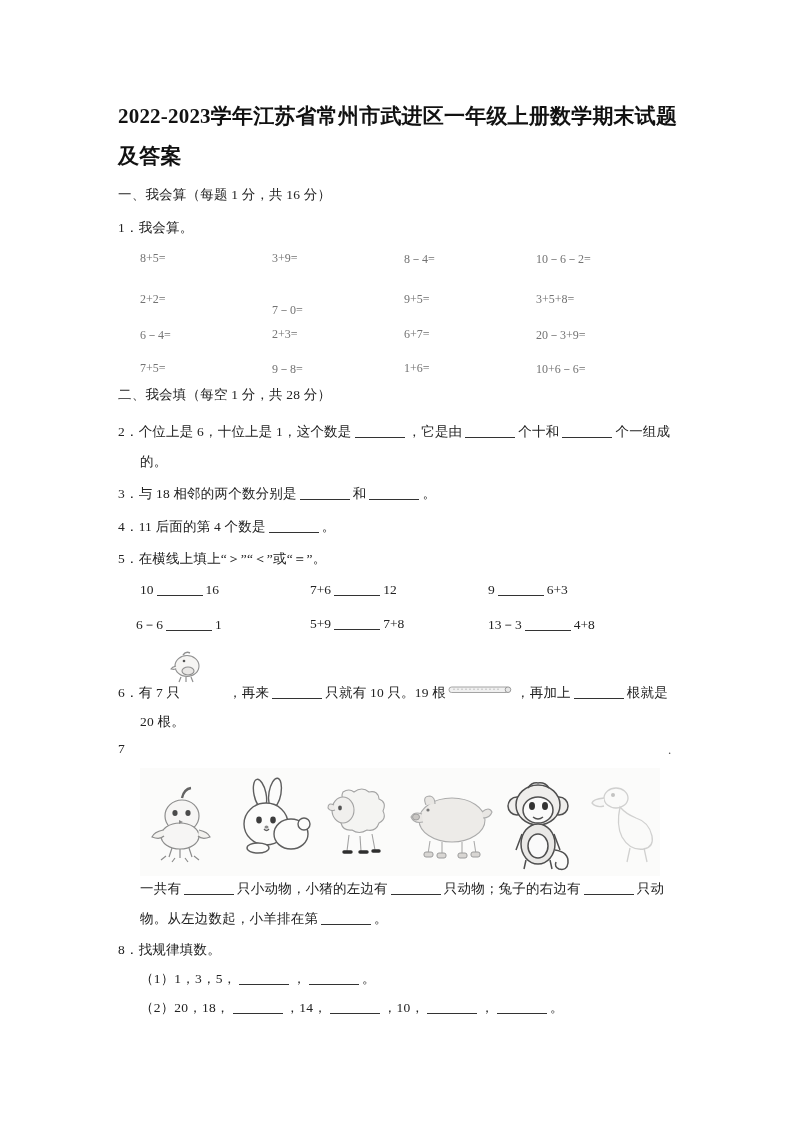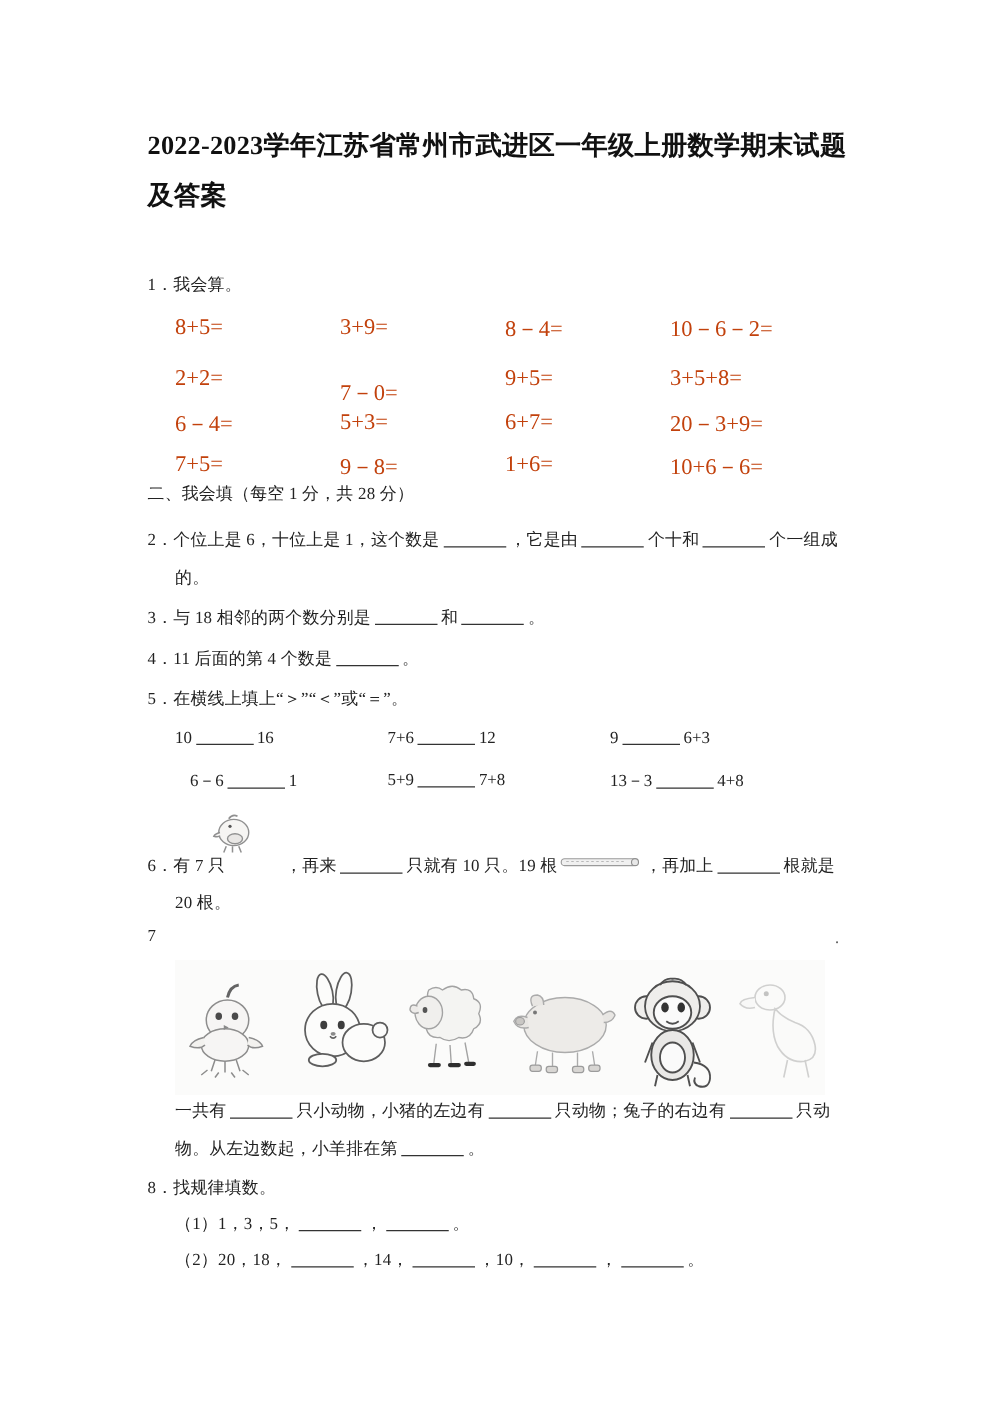--- a/index.html
+++ b/index.html
@@ -35,22 +35,22 @@
   }
   .q-line{
     position:absolute;
     font-size:13.5px;
     color:#222;
     letter-spacing:0.2px;
     white-space:nowrap;
   }
   .calc-cell{
     position:absolute;
-    font-size:18px;
-    color:#c2410c;
+    font-size:12px;
+    color:#737373;
     white-space:nowrap;
   }
   .blank{
     display:inline-block;
     border-bottom:1px solid #333;
     height:13px;
     vertical-align:-2px;
     margin:0 3px;
   }
   .b50{width:50px;}
@@ -100,37 +100,38 @@
     font-size:13px;color:#555;
   }
 </style>
 </head>
 <body>
 
 <div class="page">
 
   <div class="doc-title">2022-2023学年江苏省常州市武进区一年级上册数学期末试题及答案</div>
 
+  <div class="section-head" style="top:186px;">一、我会算（每题 1 分，共 16 分）</div>
 
   <div class="q-line" style="left:118px;top:219px;">
     <span>1．</span><span>我会算。</span>
   </div>
 
   <div class="calc-cell" style="left:140px;top:251px;">8+5=</div>
   <div class="calc-cell" style="left:272px;top:251px;">3+9=</div>
   <div class="calc-cell" style="left:404px;top:251px;text-align:right;">8－4=</div>
   <div class="calc-cell" style="left:536px;top:251px;">10－6－2=</div>
 
   <div class="calc-cell" style="left:140px;top:292px;">2+2=</div>
   <div class="calc-cell" style="left:272px;top:292px;margin-top:10px;">7－0=</div>
   <div class="calc-cell" style="left:404px;top:292px;">9+5=</div>
   <div class="calc-cell" style="left:536px;top:292px;">3+5+8=</div>
 
   <div class="calc-cell" style="left:140px;top:327px;">6－4=</div>
-  <div class="calc-cell" style="left:272px;top:327px;">5+3=</div>
+  <div class="calc-cell" style="left:272px;top:327px;">2+3=</div>
   <div class="calc-cell" style="left:404px;top:327px;">6+7=</div>
   <div class="calc-cell" style="left:536px;top:327px;">20－3+9=</div>
 
   <div class="calc-cell" style="left:140px;top:361px;">7+5=</div>
   <div class="calc-cell" style="left:272px;top:361px;">9－8=</div>
   <div class="calc-cell" style="left:404px;top:361px;">1+6=</div>
   <div class="calc-cell" style="left:536px;top:361px;">10+6－6=</div>
 
   <div class="section-head" style="top:386px;">二、我会填（每空 1 分，共 28 分）</div>
 
@@ -154,21 +155,21 @@
   <div class="cmp-cell" style="left:140px;top:582px;text-align:center;">
     <span>10</span><span class="blank b46"></span><span>16</span>
   </div>
   <div class="cmp-cell" style="left:310px;top:582px;">
     <span>7+6</span><span class="blank b46"></span><span>12</span>
   </div>
   <div class="cmp-cell" style="left:488px;top:582px;">
     <span>9</span><span class="blank b46"></span><span>6+3</span>
   </div>
 
-  <div class="cmp-cell" style="left:152px;top:616px;">
+  <div class="cmp-cell" style="left:136px;top:616px;">
     <span>6－6</span><span class="blank b46"></span><span>1</span>
   </div>
   <div class="cmp-cell" style="left:310px;top:616px;">
     <span>5+9</span><span class="blank b46"></span><span>7+8</span>
   </div>
   <div class="cmp-cell" style="left:488px;top:616px;">
     <span>13－3</span><span class="blank b46"></span><span>4+8</span>
   </div>
 
   <div class="chick-inline">

